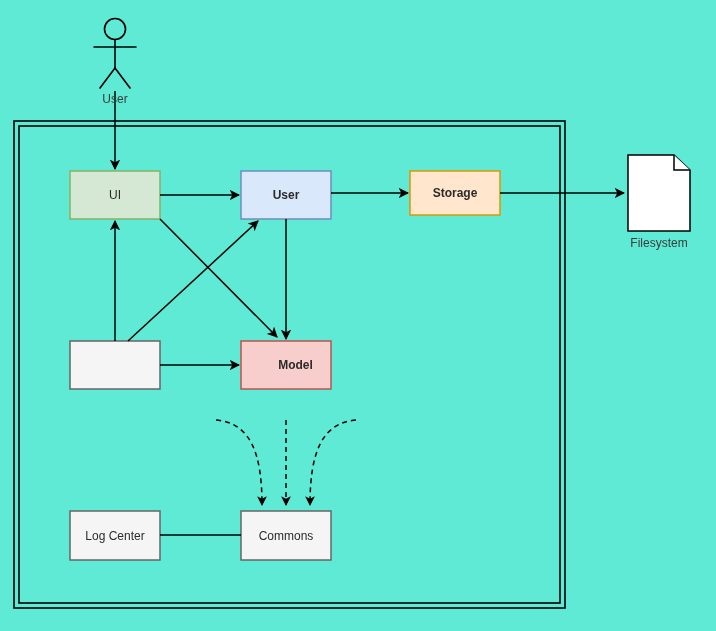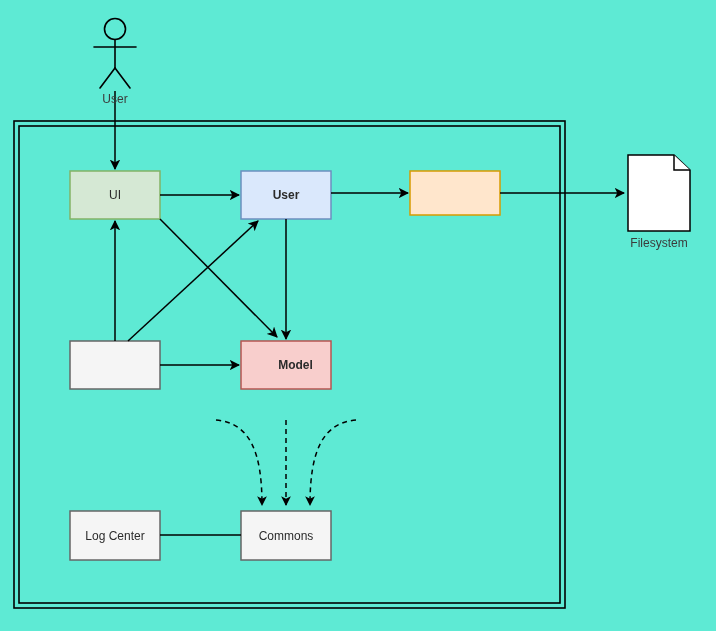--- a/index.html
+++ b/index.html
@@ -114,20 +114,21 @@
       <path d="M 356 420 C 322 423 310 452 310 505" marker-end="url(#arrow-dash)"></path>
     </g>
   </svg>
 
   <div class="caption" style="left:75px; top:92px; width:80px;">User</div>
 
   <div class="node-label" style="left:70px; top:171px; width:90px; height:48px;">UI</div>
 
   <div class="node-label bold" style="left:241px; top:171px; width:90px; height:48px;">User</div>
 
+  <div class="node-label bold" style="left:410px; top:171px; width:90px; height:44px;">Storage</div>
 
 
   <div class="node-label bold" style="left:241px; top:341px; width:109px; height:48px;">Model</div>
 
   <div class="node-label" style="left:70px; top:511px; width:90px; height:49px;">Log Center</div>
 
   <div class="node-label" style="left:241px; top:511px; width:90px; height:49px;">Commons</div>
 
   <div class="caption" style="left:609px; top:236px; width:100px;">Filesystem</div>
 

